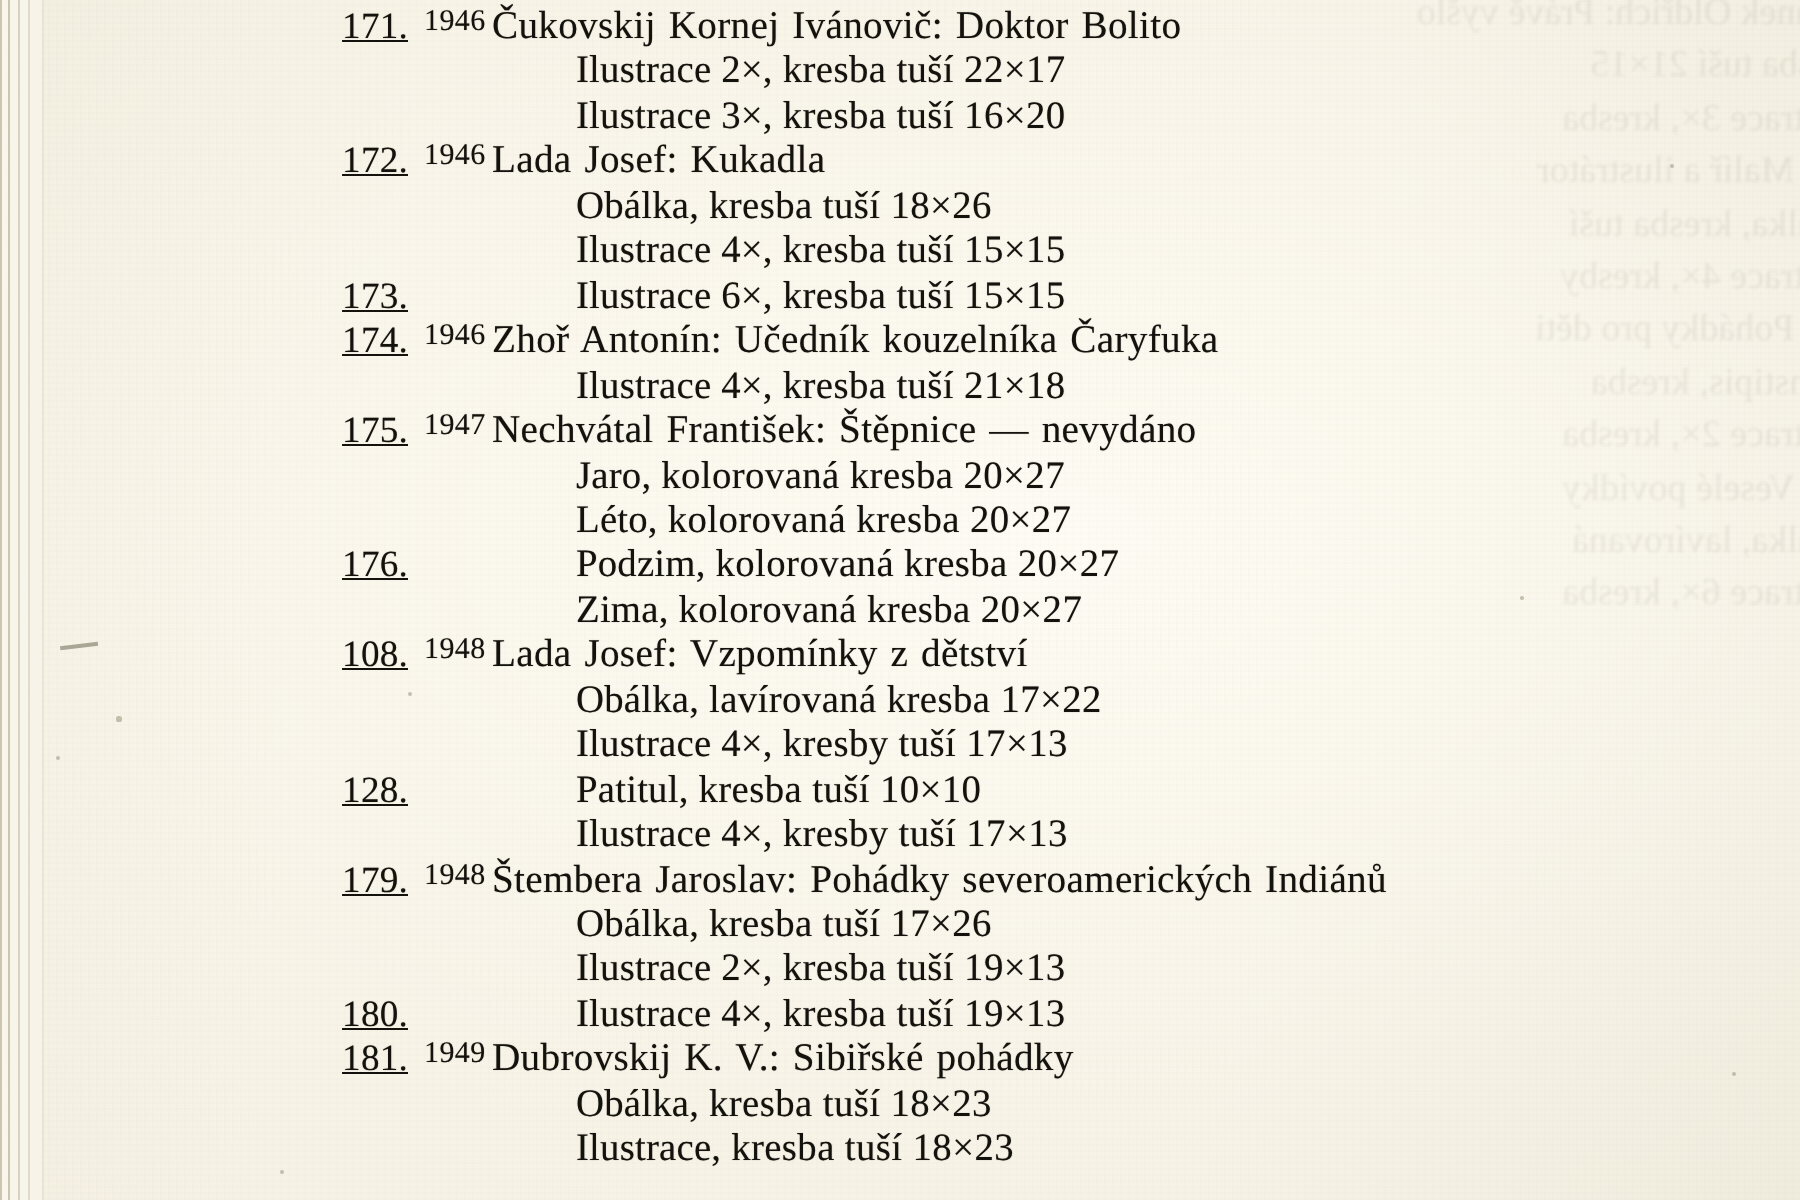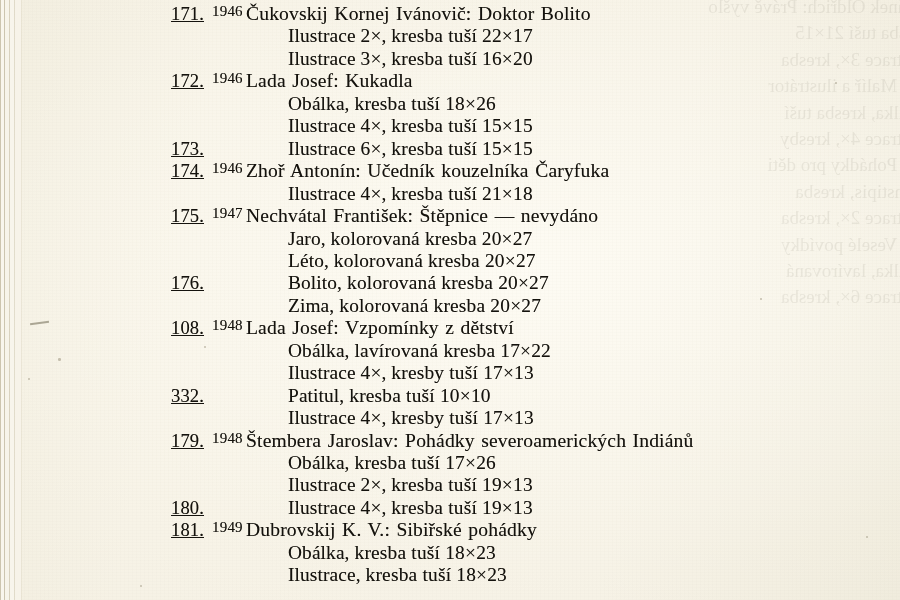--- a/index.html
+++ b/index.html
@@ -210,38 +210,38 @@
         <span class="title">Nechvátal František: Štěpnice — nevydáno</span>
       </div>
       <div class="row" style="top: 227.5px;">
         <span class="sub"><span class="lead">Jaro,</span> <span class="desc">kolorovaná kresba 20×27</span></span>
       </div>
       <div class="row" style="top: 249.95px;">
         <span class="sub"><span class="lead">Léto,</span> <span class="desc">kolorovaná kresba 20×27</span></span>
       </div>
       <div class="row" style="top: 272.4px;">
         <span class="num num-entry">176.</span>
-        <span class="sub"><span class="lead">Bolito,</span> <span class="desc">kolorovaná kresba 20×27</span></span>
+        <span class="sub"><span class="lead">Podzim,</span> <span class="desc">kolorovaná kresba 20×27</span></span>
       </div>
       <div class="row" style="top: 294.85px;">
         <span class="sub"><span class="lead">Zima,</span> <span class="desc">kolorovaná kresba 20×27</span></span>
       </div>
       <div class="row" style="top: 317.3px;">
         <span class="num num-entry">108.</span>
         <span class="year">1948</span>
         <span class="title">Lada Josef: Vzpomínky z dětství</span>
       </div>
       <div class="row" style="top: 339.75px;">
         <span class="sub"><span class="lead">Obálka,</span> <span class="desc">lavírovaná kresba 17×22</span></span>
       </div>
       <div class="row" style="top: 362.2px;">
         <span class="sub"><span class="lead">Ilustrace 4×,</span> <span class="desc">kresby tuší 17×13</span></span>
       </div>
       <div class="row" style="top: 384.65px;">
-        <span class="num num-entry">332.</span>
+        <span class="num num-entry">128.</span>
         <span class="sub"><span class="lead">Patitul,</span> <span class="desc">kresba tuší 10×10</span></span>
       </div>
       <div class="row" style="top: 407.1px;">
         <span class="sub"><span class="lead">Ilustrace 4×,</span> <span class="desc">kresby tuší 17×13</span></span>
       </div>
       <div class="row" style="top: 429.55px;">
         <span class="num num-entry">179.</span>
         <span class="year">1948</span>
         <span class="title">Štembera Jaroslav: Pohádky severoamerických Indiánů</span>
       </div>

